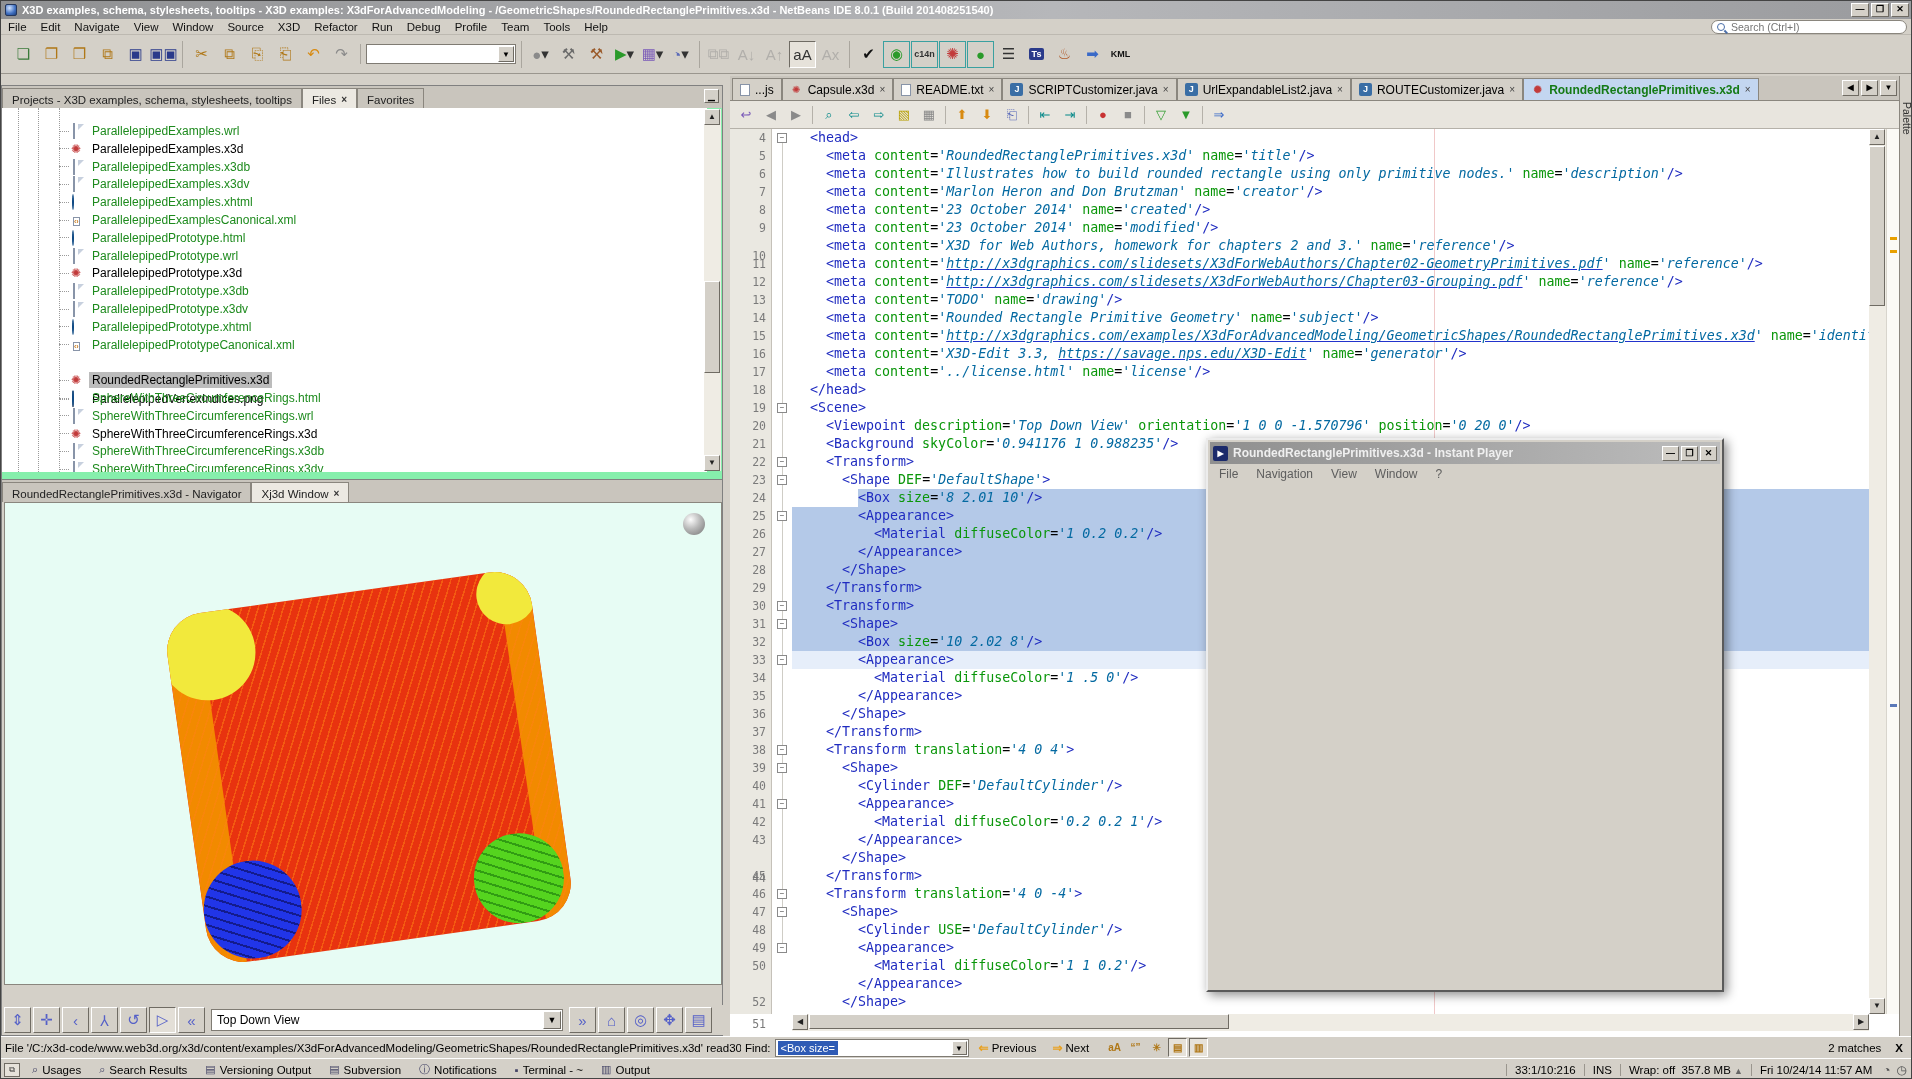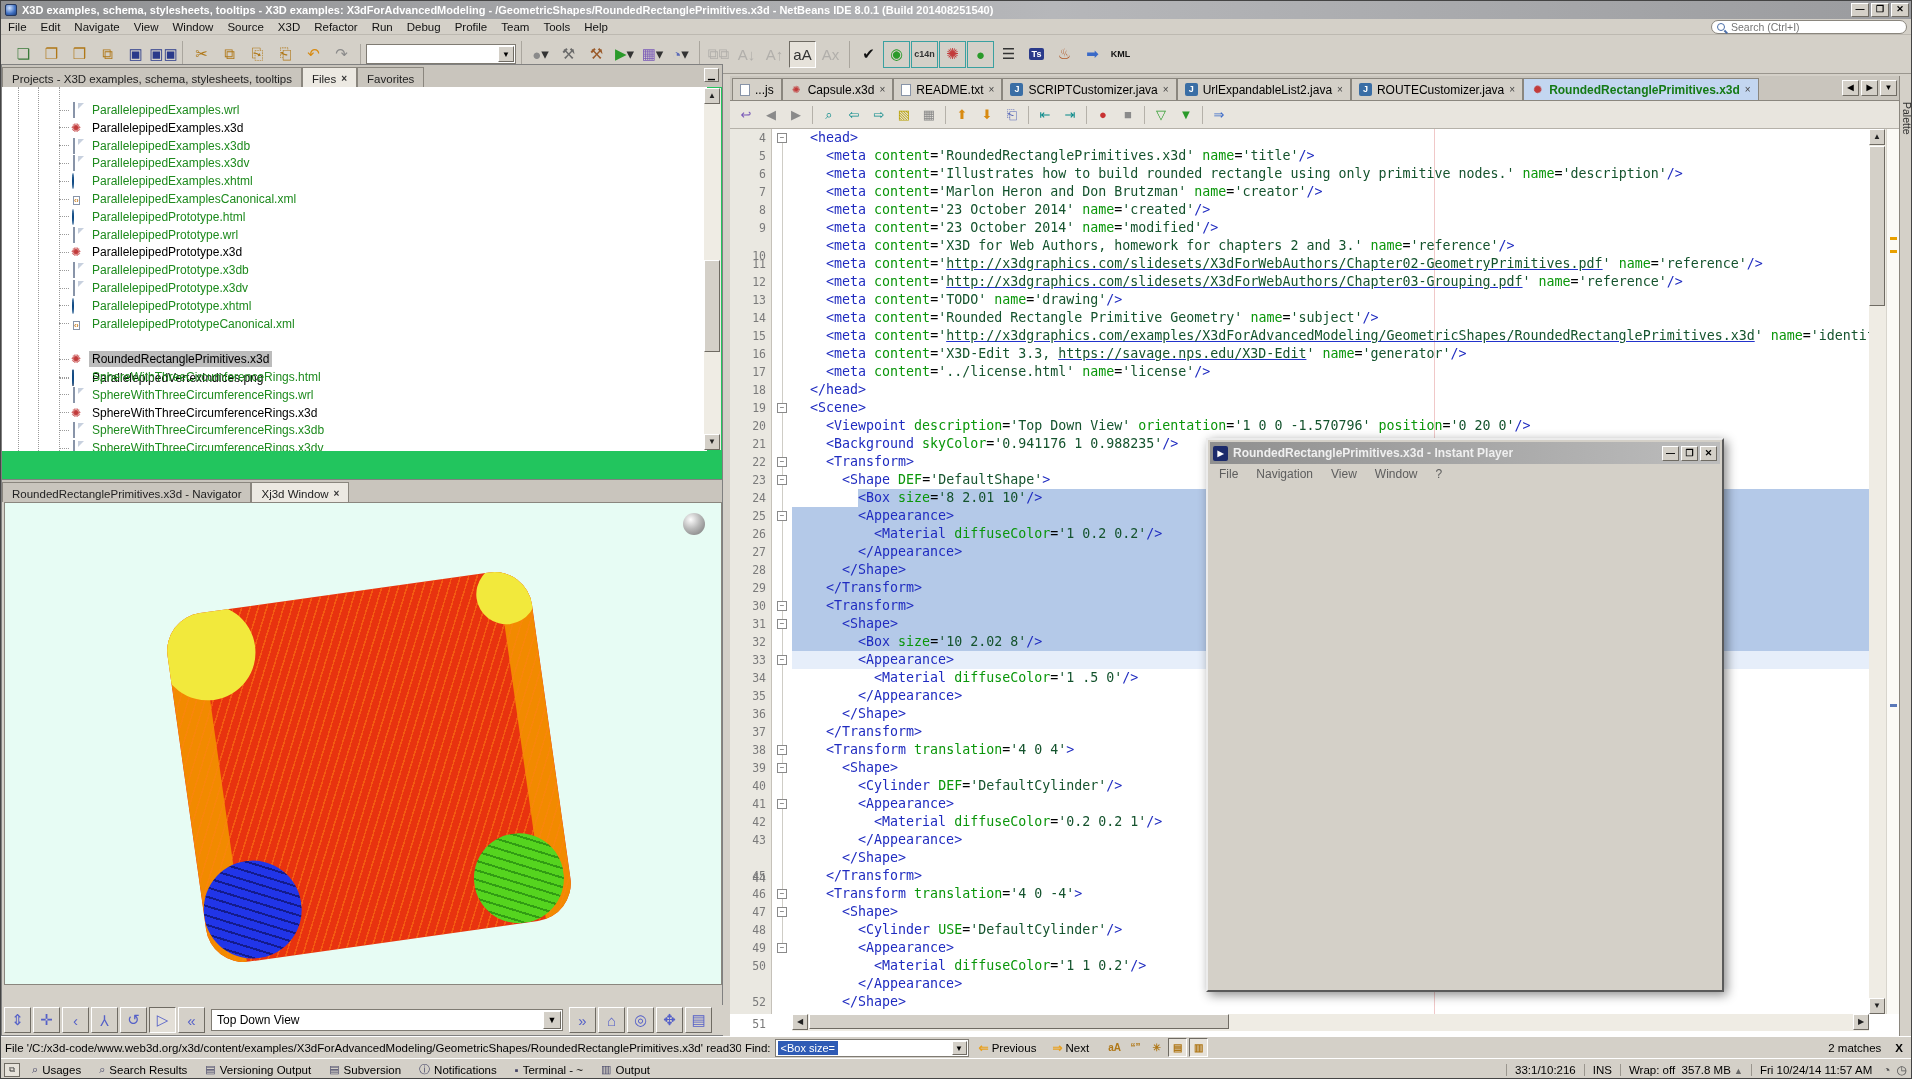--- a/index.html
+++ b/index.html
@@ -36,21 +36,21 @@
   .tbtn{width:27px;height:27px;display:flex;align-items:center;justify-content:center;font-size:15px;
         background:#d4d0c8;border:1px solid transparent;color:#333;}
   .tbtn.pressed{border-color:#6f6b63 #fff #fff #6f6b63;background:#e6e2da;}
   .tbtn.dis{opacity:.45;}
   .tbtn .lbl-sm{font-size:9px;font-weight:bold;}
   .cfg-combo{width:150px;height:20px;background:#fff;border:1px solid #7f7b73;position:relative;}
   .cfg-combo .dd{position:absolute;right:1px;top:1px;width:16px;height:16px;background:#d4d0c8;
                  border:1px solid;border-color:#fff #6f6b63 #6f6b63 #fff;font-size:8px;text-align:center;line-height:15px;}
 
   
-  .files-panel{left:0;top:63px;width:722px;height:448px;background:#22c55e;border:1px solid #808080;}
+  .files-panel{left:0;top:84px;width:722px;height:448px;background:#86efac;border:1px solid #808080;}
   .panel-tabs{position:absolute;left:0;top:0;width:100%;height:22px;background:#c9c5bd;display:flex;align-items:flex-end;}
   .ptab{height:20px;padding:2px 9px 0 9px;font-size:11.5px;background:#c9c5bd;border:1px solid #8a867e;border-bottom:none;
         color:#222;display:flex;gap:5px;align-items:center;white-space:nowrap;}
   .ptab.active{background:#ece9e2;font-weight:normal;}
   .ptab .x{font-size:10px;font-weight:bold;color:#333;}
   .panel-min{position:absolute;right:3px;top:3px;width:15px;height:14px;background:#d4d0c8;
              border:1px solid;border-color:#fff #6f6b63 #6f6b63 #fff;font-size:9px;line-height:12px;text-align:center;}
   .tree{position:absolute;left:0;top:22px;width:705px;height:364px;overflow:hidden;background:#fff;}
   .guide{position:absolute;top:0;bottom:0;border-left:1px dotted #9a9a9a;}
   .trow{position:absolute;left:0;height:18px;display:flex;align-items:center;font-size:12px;white-space:nowrap;}
@@ -146,21 +146,21 @@
   .lnum{position:absolute;right:5px;height:18px;font:11.5px/18px "DejaVu Sans Mono",monospace;color:#7a7a7a;}
   .foldcol{position:absolute;left:43px;top:53px;width:19px;height:885px;background:#fff;}
   .foldline{position:absolute;left:9px;top:4px;bottom:62px;border-left:1px solid #cfcdc6;}
   .foldbox{position:absolute;left:4px;width:10px;height:10px;background:#fff;border:1px solid #8a8a8a;
            font-size:8px;line-height:8px;text-align:center;color:#444;}
   .codearea{position:absolute;left:62px;top:53px;width:1077px;height:885px;overflow:hidden;background:#fff;}
   .marginline{position:absolute;left:642px;top:0;bottom:0;width:1px;background:#f0c8c8;}
   .selband{position:absolute;height:18px;background:#b4c9e8;}
   .caretband{position:absolute;height:18px;background:#e6eefa;left:0;right:0;}
   .crow{position:absolute;left:2px;right:0;height:18px;font:13.3px/18px "DejaVu Sans Mono",monospace;white-space:pre;color:#000;}
-  .tg{color:#1f2bc0;} .at{color:#0a960a;} .vl{color:#14532d;} .pl{color:#000;}
+  .tg{color:#1f2bc0;} .at{color:#0a960a;} .vl{color:#0369a1;font-style:italic;} .pl{color:#000;}
   .u{text-decoration:underline;text-decoration-color:#2233cc;}
   .vsb{position:absolute;right:27px;top:53px;width:17px;height:885px;background:#efece4;}
   .estripe{position:absolute;right:14px;top:53px;width:13px;height:885px;background:#fbfaf6;border-left:1px solid #d8d5cd;}
   .emark{position:absolute;left:3px;width:7px;height:3px;background:#e8a000;}
   .hsb{position:absolute;left:62px;top:938px;width:1077px;height:17px;background:#efece4;}
   .palette{position:absolute;right:0;top:0;width:14px;height:960px;background:#d4d0c8;border-left:1px solid #8a867e;}
   .palette .vt{writing-mode:vertical-rl;font-size:10.5px;color:#333;margin:26px 0 0 1px;}
 
   
   .ip-win{left:1205px;top:437px;width:518px;height:554px;background:#d4d0c8;z-index:60;

